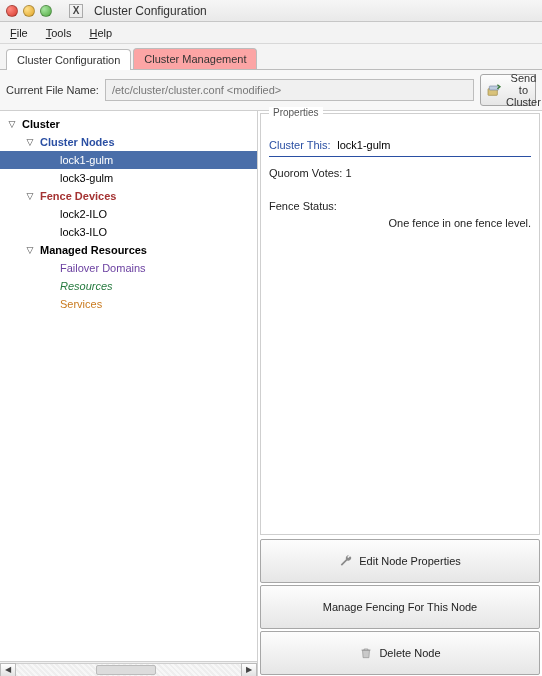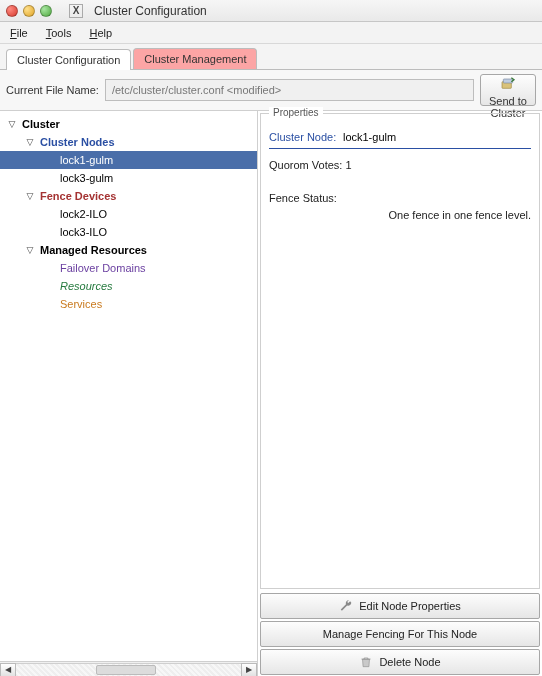--- a/index.html
+++ b/index.html
@@ -21,21 +21,21 @@
 
   
   .tabbar { display: flex; align-items: flex-end; height: 26px; padding: 0 6px; background: #f4f4f4; border-bottom: 1px solid #bcbcbc; }
   .tab { padding: 4px 10px; border: 1px solid #bcbcbc; border-bottom: none; border-radius: 4px 4px 0 0; background: #fca5a5; margin-right: 2px; color: #333; }
   .tab.active { background: #fff; position: relative; top: 1px; }
 
   
   .filerow { display: flex; align-items: center; gap: 6px; padding: 4px 6px; border-bottom: 1px solid #cfcfcf; background: #f7f7f7; }
   .fr-label { white-space: nowrap; color: #333; }
   .fr-input { flex: 1; height: 22px; border: 1px solid #bdbdbd; background: #f0f0f0; color: #777; padding: 6px 6px; font-style: normal; }
-  .sendbtn { height: 32px; width: 56px; border: 1px solid #a7a7a7; border-radius: 3px; background: linear-gradient(#fdfdfd,#e6e6e6); display: flex; align-items: center; gap: 4px; padding: 0 5px; color: #333; font-size: 10px; line-height: 1.1; flex-direction: column; }
+  .sendbtn { height: 32px; width: 56px; border: 1px solid #a7a7a7; border-radius: 3px; background: linear-gradient(#fdfdfd,#e6e6e6); display: flex; align-items: center; gap: 4px; padding: 13px 5px; color: #333; font-size: 10px; line-height: 1.1; }
   .sendbtn svg { width: 16px; height: 16px; flex-shrink: 0; }
   .sendbtn .txt { text-align: center; }
 
   
   .split { display: flex; height: calc(676px - 22px - 22px - 26px - 40px); }
   .leftpane { width: 258px; border-right: 1px solid #cfcfcf; display: flex; flex-direction: column; }
   .rightpane { flex: 1; display: flex; flex-direction: column; }
 
   
   .tree { flex: 1; overflow: auto; padding: 4px 0; }
@@ -53,31 +53,31 @@
   .cat-orange { color: #c97a1e; }
   .bold { font-weight: bold; }
 
   
   .hscroll { height: 16px; border-top: 1px solid #cfcfcf; background: #f0f0f0; display: flex; align-items: center; }
   .hs-btn { width: 16px; height: 14px; border: 1px solid #bbb; background: linear-gradient(#fff,#e2e2e2); display: flex; align-items: center; justify-content: center; font-size: 8px; color: #444; }
   .hs-track { flex: 1; height: 14px; border: 1px solid #cfcfcf; border-left: none; border-right: none; background: repeating-linear-gradient(45deg,#eee,#eee 2px,#f7f7f7 2px,#f7f7f7 4px); position: relative; }
   .hs-thumb { position: absolute; left: 80px; top: 1px; width: 60px; height: 10px; background: #dcdcdc; border: 1px solid #bbb; border-radius: 2px; }
 
   
-  .propbox { border: 1px solid #cfcfcf; margin: 2px; padding: 12px 8px; flex: 1; display: flex; flex-direction: column; position: relative; }
+  .propbox { border: 1px solid #cfcfcf; margin: 2px; padding: 20px 8px; flex: 1; display: flex; flex-direction: column; position: relative; }
   .propbox .legend { position: absolute; top: -7px; left: 8px; background: #fff; padding: 0 4px; color: #555; font-size: 10px; }
   .prop-title { color: #2a4fa3; font-size: 12px; margin: 4px 0 4px 0; }
   .prop-title .val { color: #000; }
   .divline { border: none; border-top: 1px solid #2a4fa3; margin-bottom: 8px; }
   .prop-body { color: #222; line-height: 1.5; flex: 1; }
   .prop-body .indent { padding-left: 14px; text-align: right; }
 
   
   .actions { display: flex; flex-direction: column; gap: 2px; padding: 2px; }
-  .actbtn { height: 26px; border: 1px solid #a7a7a7; border-radius: 2px; background: linear-gradient(#fdfdfd,#e6e6e6); display: flex; align-items: center; justify-content: center; gap: 6px; color: #222; }
+  .actbtn { height: 44px; border: 1px solid #a7a7a7; border-radius: 2px; background: linear-gradient(#fdfdfd,#e6e6e6); display: flex; align-items: center; justify-content: center; gap: 6px; color: #222; }
   .actbtn svg { width: 14px; height: 14px; }
 </style>
 </head>
 <body>
 
 <div class="titlebar">
   <div class="tb-btn tb-red"></div>
   <div class="tb-btn tb-yel"></div>
   <div class="tb-btn tb-grn"></div>
   <div class="tb-x">X</div>
@@ -166,21 +166,21 @@
         <div class="hs-thumb"></div>
       </div>
       <div class="hs-btn">▶</div>
     </div>
   </div>
 
   <div class="rightpane">
     <div class="propbox">
       <span class="legend">Properties</span>
       <div class="prop-title">
-        <span>Cluster Node:</span>
+        <span>Cluster This:</span>
         &nbsp;<span class="val">lock1-gulm</span>
       </div>
       <hr class="divline">
       <div class="prop-body">
         <div>Quorom Votes: 1</div>
         <br>
         <div>Fence Status:</div>
         <div class="indent">One fence in one fence level.</div>
       </div>
     </div>

